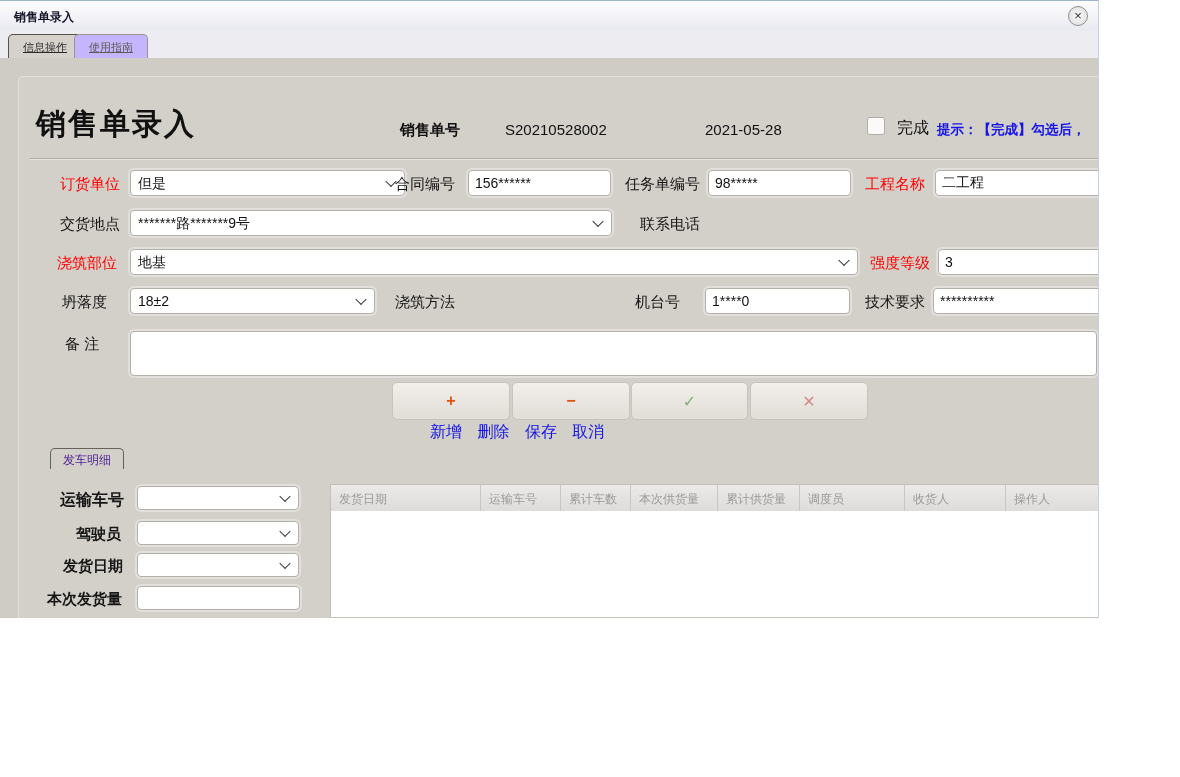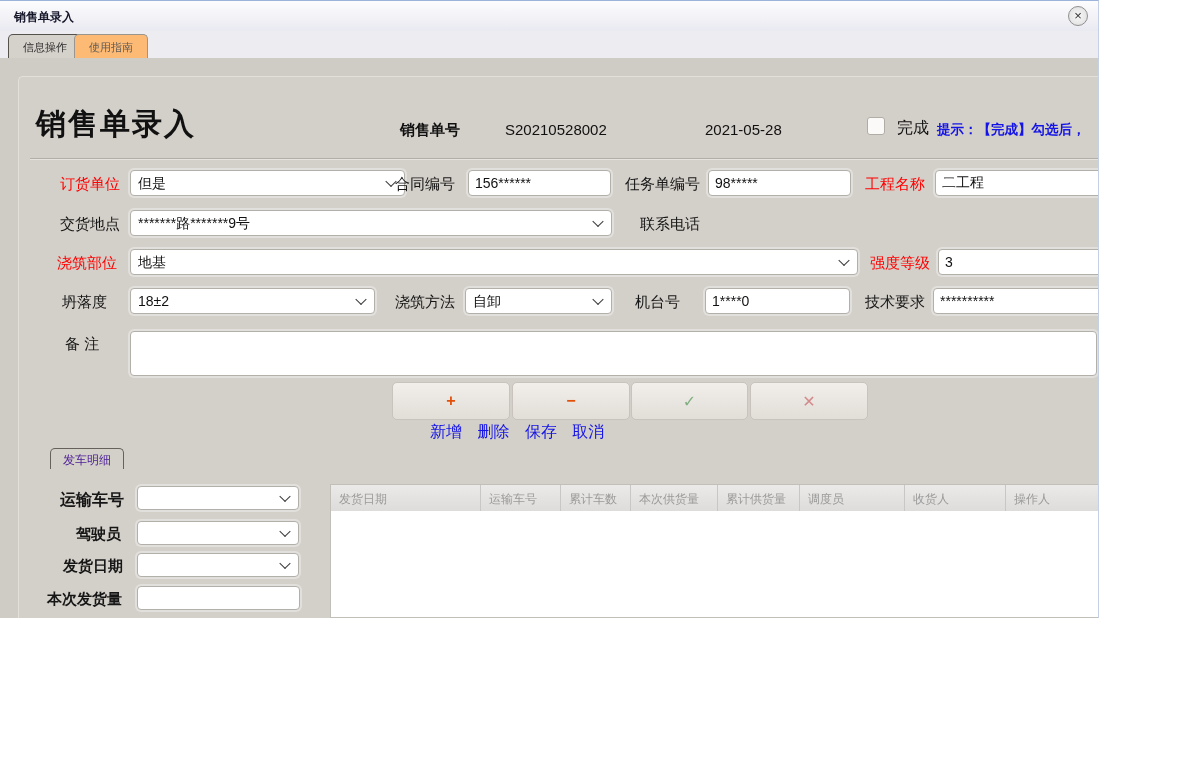--- a/index.html
+++ b/index.html
@@ -12,23 +12,23 @@
   .titlebar{position:absolute;left:0;top:0;width:100%;height:30px;
             background:linear-gradient(#fdfdfe,#e9e9f1);}
   .title-text{position:absolute;left:14px;top:8px;font-size:12px;font-weight:bold;color:#15152a;}
   .close-btn{position:absolute;right:10px;top:5px;width:20px;height:20px;border-radius:50%;
              border:1px solid #8f8f8f;background:radial-gradient(#f8f8f8,#dcdcdc);
              box-sizing:border-box;text-align:center;line-height:17px;font-size:13px;color:#333;cursor:default;}
 
   
   .tabstrip{position:absolute;left:0;top:30px;width:100%;height:27px;background:#ececf1;}
   .tab{position:absolute;top:3px;height:24px;box-sizing:border-box;border-radius:5px 5px 0 0;
-       font-size:11px;padding:5px 14px 0 14px;}
+       font-size:11px;padding:5px 14px 0 14px;text-decoration:underline;}
   .tab.active{left:8px;background:#d5d1cb;border:1px solid #55514b;border-bottom:none;color:#2a2a2a;}
-  .tab.inactive{left:74px;background:#fdba74;border:1px solid #9a968f;border-bottom:none;color:#5f5b55;}
+  .tab.inactive{left:74px;background:#c4b5fd;border:1px solid #9a968f;border-bottom:none;color:#5f5b55;}
 
   
   .panel{position:absolute;left:18px;top:75px;right:0;bottom:0;background:#d3cfc9;
          border-top:1px solid #e3e0db;border-left:1px solid #e3e0db;border-top-left-radius:5px;}
 
   .bigtitle{position:absolute;left:36px;top:103px;font-size:30px;font-weight:bold;color:#111;letter-spacing:2px;}
   .hlabel{position:absolute;font-size:15px;color:#111;white-space:nowrap;}
   .sep{position:absolute;left:30px;right:0;top:157px;height:0;border-top:1px solid #b2aea8;border-bottom:1px solid #e6e3de;}
 
   .lbl{position:absolute;font-size:15px;color:#161616;white-space:nowrap;}
@@ -125,24 +125,20 @@
     </div>
     <div class="lbl red" style="left:870px;top:253px;">强度等级</div>
     <input class="tb" style="left: 938px; top: 248px; width: 168px;" value="3">
 
     <div class="lbl" style="left:62px;top:292px;">坍落度</div>
     <div class="combo" style="left:130px;top:287px;width:245px;">
       <span class="val">18±2</span>
       <span class="chev"></span>
     </div>
     <div class="lbl" style="left:395px;top:292px;">浇筑方法</div>
-    <div class="combo" style="left:465px;top:287px;width:147px;">
-      <span class="val">自卸</span>
-      <span class="chev"></span>
-    </div>
     <div class="lbl" style="left:635px;top:292px;">机台号</div>
     <input class="tb" style="left: 705px; top: 287px; width: 145px;" value="1****0">
     <div class="lbl" style="left:865px;top:292px;">技术要求</div>
     <input class="tb" style="left: 933px; top: 287px; width: 172px;" value="**********">
 
     <div class="lbl" style="left:65px;top:334px;">备 注</div>
     <div class="area" style="left:130px;top:330px;width:967px;height:45px;"></div>
 
     <div class="btn" style="left:392px;top:381px;width:118px;">
       <span class="ic plus">+</span>

